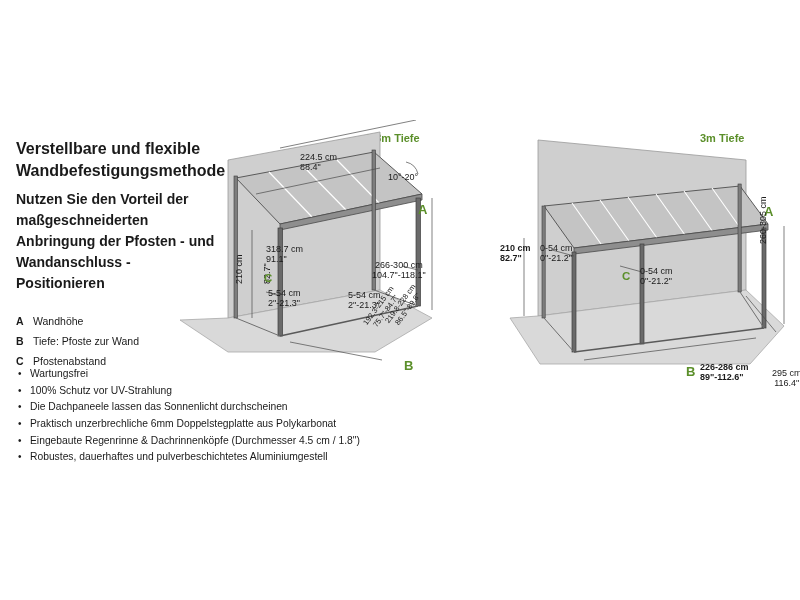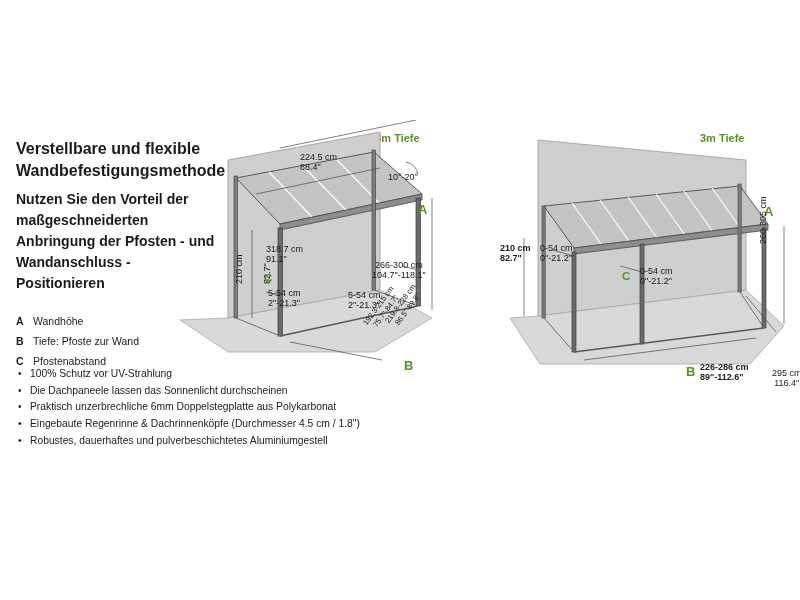--- a/index.html
+++ b/index.html
@@ -131,20 +131,21 @@
         <span>Tiefe: Pfoste zur Wand</span>
       </li>
       <li>
         <span class="key">C</span>
         <span>Pfostenabstand</span>
       </li>
     </ul>
   </div>
 
   <ul class="bullets">
+    <li>Wartungsfrei</li>
     <li>100% Schutz vor UV-Strahlung</li>
     <li>Die Dachpaneele lassen das Sonnenlicht durchscheinen</li>
     <li>Praktisch unzerbrechliche 6mm Doppelstegplatte aus Polykarbonat</li>
     <li>Eingebaute Regenrinne &amp; Dachrinnenköpfe (Durchmesser 4.5 cm / 1.8")</li>
     <li>Robustes, dauerhaftes und pulverbeschichtetes Aluminiumgestell</li>
   </ul>
 
   <div class="title-c" style="left:366px; top:132px;">2.3m Tiefe</div>
 
   <svg width="320" height="260" viewBox="0 0 320 260" style="position:absolute; left:170px; top:120px;">

